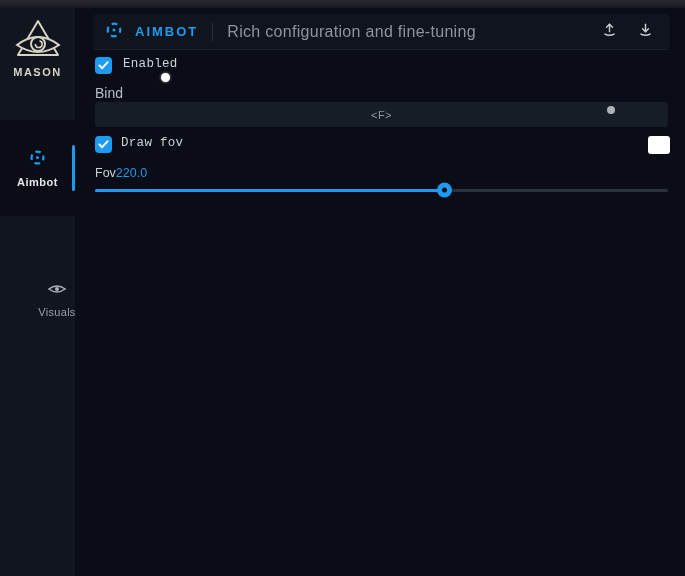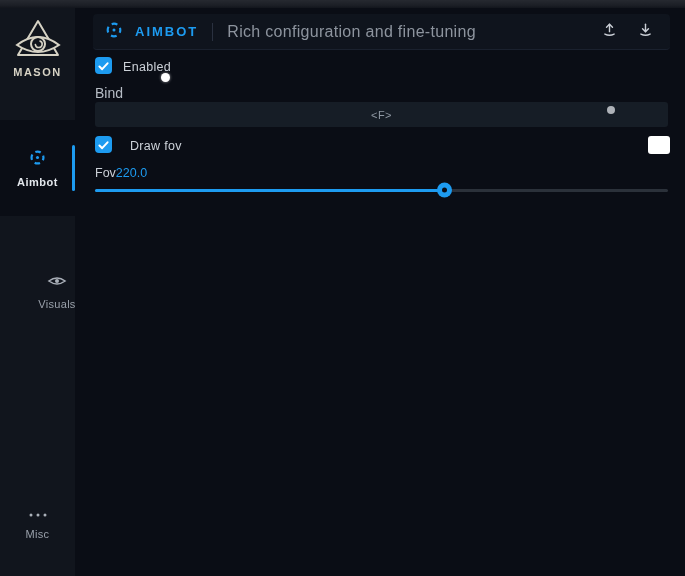--- a/index.html
+++ b/index.html
@@ -54,23 +54,23 @@
   .hdr-icon-btn {
     width:26px; height:26px; display:flex; align-items:center; justify-content:center;
     cursor:pointer; margin-left:10px;
   }
   
   .checkbox {
     width:17px; height:17px; border-radius:4px; background:#1d9bf0;
     display:flex; align-items:center; justify-content:center; cursor:pointer;
     flex:none;
   }
-  .row { position:absolute; display:flex; align-items:flex-end; }
+  .row { position:absolute; display:flex; align-items:flex-start;font-family:Liberation Mono, monospace; }
   .row-enabled { left:95px; top:57px; gap:11px; }
-  .row-drawfov { left:95px; top:136px; gap:18px; }
+  .row-drawfov { left:95px; top:136px; gap:9px; }
   .ctl-label { font-size:12.5px; color:#cdd2d9; letter-spacing:.3px; }
   .bind-label { position:absolute; left:95px; top:85px; font-size:14px; color:#b7bdc6; }
   .bind-input {
     position:absolute; left:95px; top:102px; width:573px; height:25px;
     background:#161d26; border-radius:3px; display:flex; align-items:center;
     justify-content:center; cursor:pointer;
   }
   .bind-value { font-size:11px; color:#8f98a3; letter-spacing:.5px; }
   .color-swatch {
     position:absolute; left:648px; top:136px; width:22px; height:18px;
@@ -128,41 +128,31 @@
   <div class="nav-item active" style="top:112px;">
     <span>
       <svg width="17" height="17" viewBox="0 0 20 20">
         <circle cx="10" cy="10" r="7" fill="none" stroke="#1d9bf0" stroke-width="2.6" pathLength="100" stroke-dasharray="15 10" stroke-dashoffset="7.5"></circle>
         <circle cx="10" cy="10" r="1.8" fill="#1d9bf0"></circle>
       </svg>
     </span>
     <span class="nav-label">Aimbot</span>
   </div>
 
-  <div class="nav-item" style="top:236px;padding-left:39px;">
+  <div class="nav-item" style="top:244px;padding-left:39px;">
     <span>
       <svg width="20" height="14" viewBox="0 0 22 14">
         <path d="M2 7 Q11 0.5 20 7 Q11 13.5 2 7 Z" fill="none" stroke="#aab0b9" stroke-width="1.6"></path>
         <circle cx="11" cy="7" r="2.2" fill="#aab0b9"></circle>
       </svg>
     </span>
     <span class="nav-label">Visuals</span>
   </div>
 
 
-  <div class="nav-item" style="top:466px;">
-    <span>
-      <svg width="20" height="6" viewBox="0 0 20 6">
-        <circle cx="3" cy="3" r="1.5" fill="#aab0b9"></circle>
-        <circle cx="10" cy="3" r="1.5" fill="#aab0b9"></circle>
-        <circle cx="17" cy="3" r="1.5" fill="#aab0b9"></circle>
-      </svg>
-    </span>
-    <span class="nav-label">Misc</span>
-  </div>
 </div>
 
 <div class="header-panel">
   <span>
     <svg width="18" height="18" viewBox="0 0 20 20">
       <circle cx="10" cy="10" r="7" fill="none" stroke="#1d9bf0" stroke-width="2.4" pathLength="100" stroke-dasharray="15 10" stroke-dashoffset="7.5"></circle>
       <circle cx="10" cy="10" r="1.7" fill="#1d9bf0"></circle>
     </svg>
   </span>
   <span class="header-title">AIMBOT</span>

